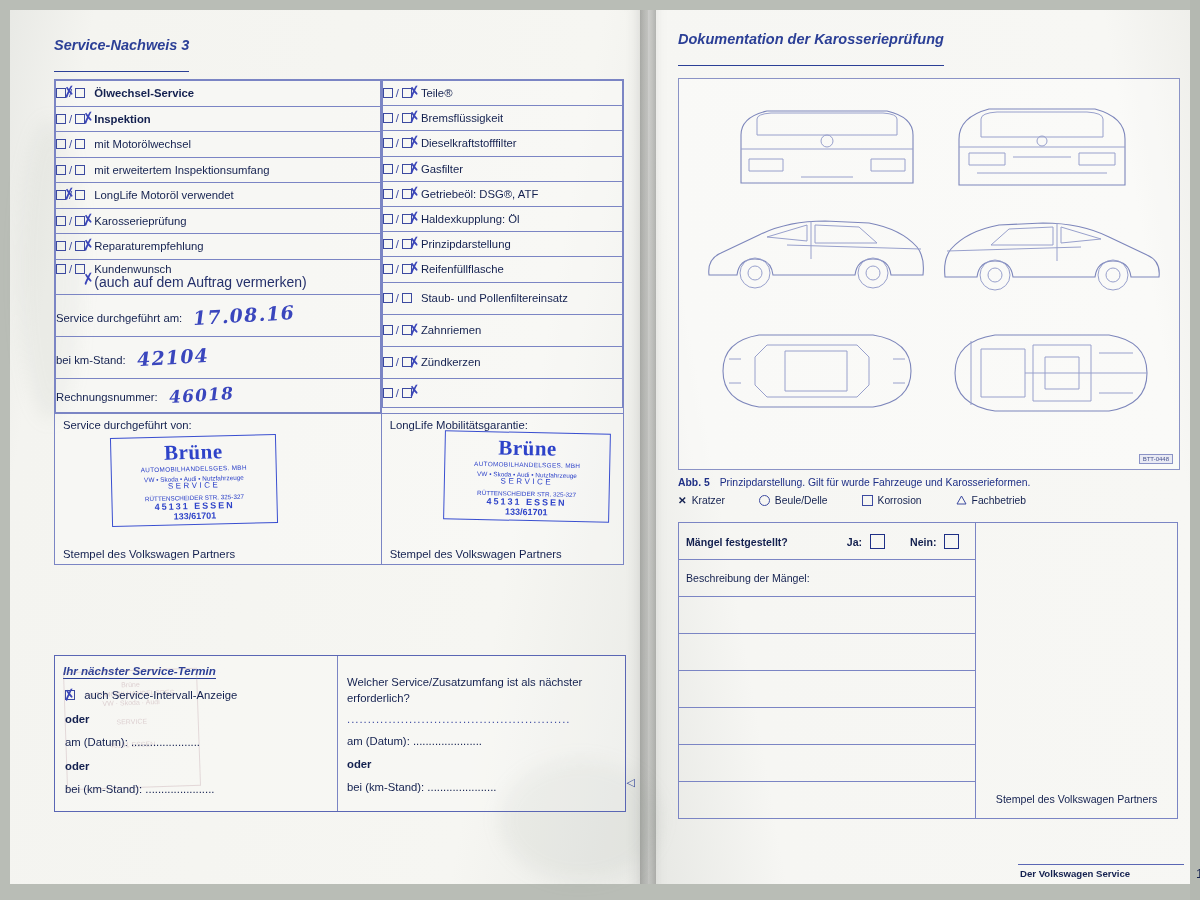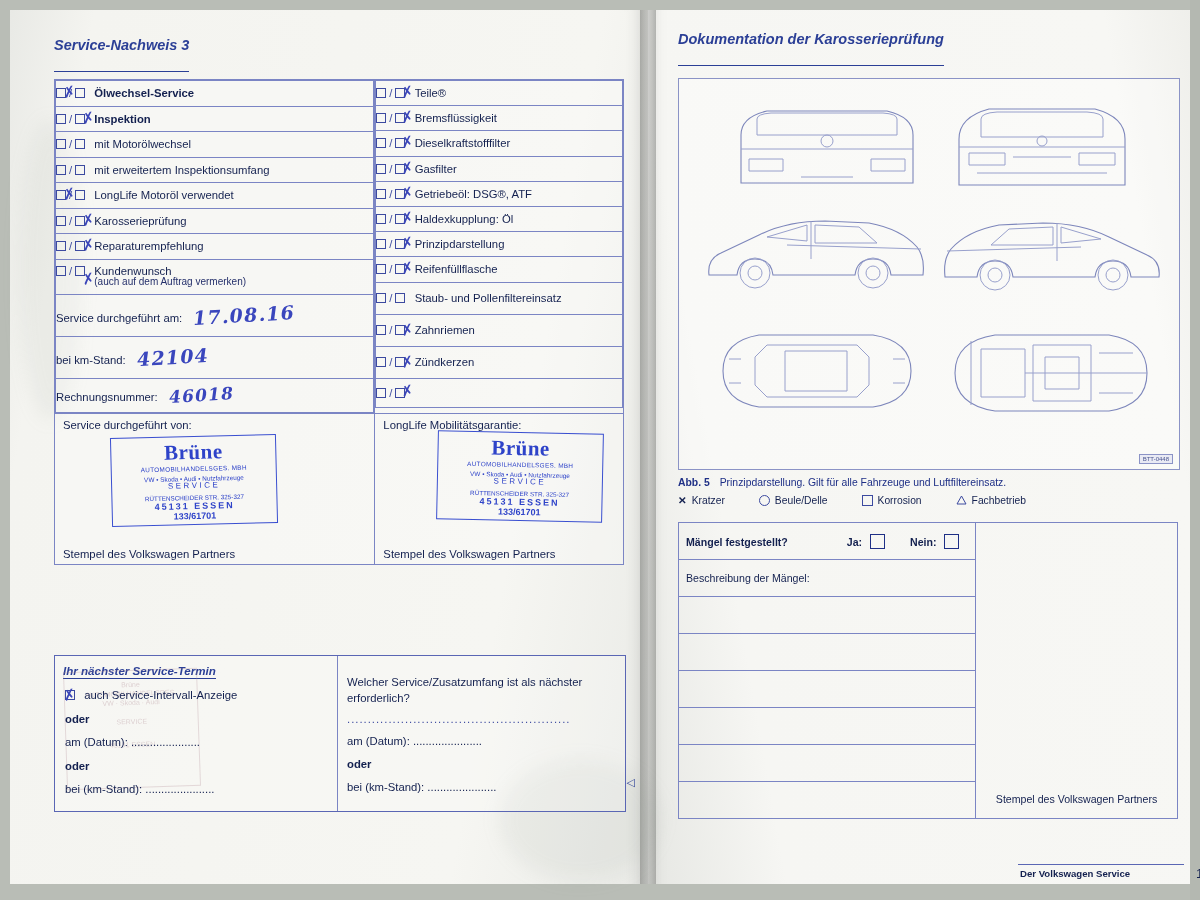--- a/index.html
+++ b/index.html
@@ -38,21 +38,21 @@
   .tbl{border:1.1px solid #5a66b4;border-collapse:collapse;width:570px;background:rgba(255,255,255,.25);}
   .tbl td{border:1px solid #7b85c4;vertical-align:middle;padding:0;}
   .colhead{font-size:11.4px;font-weight:bold;color:#1e2f86;padding:7px 8px;}
   .cellrow{height:24.5px;font-size:11.3px;color:#13204f;padding:2px 8px;position:relative;}
   .cellrow.big{height:34px;}
   .opt{white-space:nowrap;}
   .box{display:inline-block;width:8px;height:8px;border:1px solid #3c4aa0;vertical-align:-1px;}
   .sep{margin:0 3px;color:#3c4aa0;}
   .lbl{margin-left:6px;}
   .bold{font-weight:bold;}
-  .sub{font-size:10px;color:#25306b;display:block;line-height:1.05;text-align:right;}
+  .sub{font-size:14px;color:#25306b;display:block;line-height:1.05;text-align:right;}
 
   
   .mark{
     position:absolute;color:#3b46b9;font-family:"DejaVu Sans",sans-serif;
     font-weight:bold;pointer-events:none;
   }
   .xmark{font-size:15px;transform:rotate(-12deg);}
   .hand{
     color:#3a46bd;font-family:"DejaVu Serif",serif;font-style:italic;font-weight:bold;
     font-size:19px;letter-spacing:1.2px;transform:rotate(-3.5deg);display:inline-block;
@@ -445,21 +445,21 @@
       <path class="st2" d="M158 38 L192 38"></path>
         <path class="st2" d="M158 78 L192 78"></path>
       <path class="st2" d="M30 26 L30 90"></path>
       <path class="st2" d="M84 58 L206 58"></path>
     </svg>
     <div class="carcode">BTT-0448</div>
   </div>
 
   <div class="fig-cap">
     <b>Abb. 5</b>
-    <span style="margin-left:7px">Prinzipdarstellung. Gilt für alle Fahrzeuge und Luftfiltereinsatz.</span>
+    <span style="margin-left:7px">Prinzipdarstellung. Gilt für wurde Fahrzeuge und Karosserieformen.</span>
   </div>
 
   <div class="sym-row">
     <span>
       <span style="font-weight:bold">✕</span>
       <span>Kratzer</span>
     </span>
     <span>
       <span class="ci"></span>
       <span>Beule/Delle</span>

